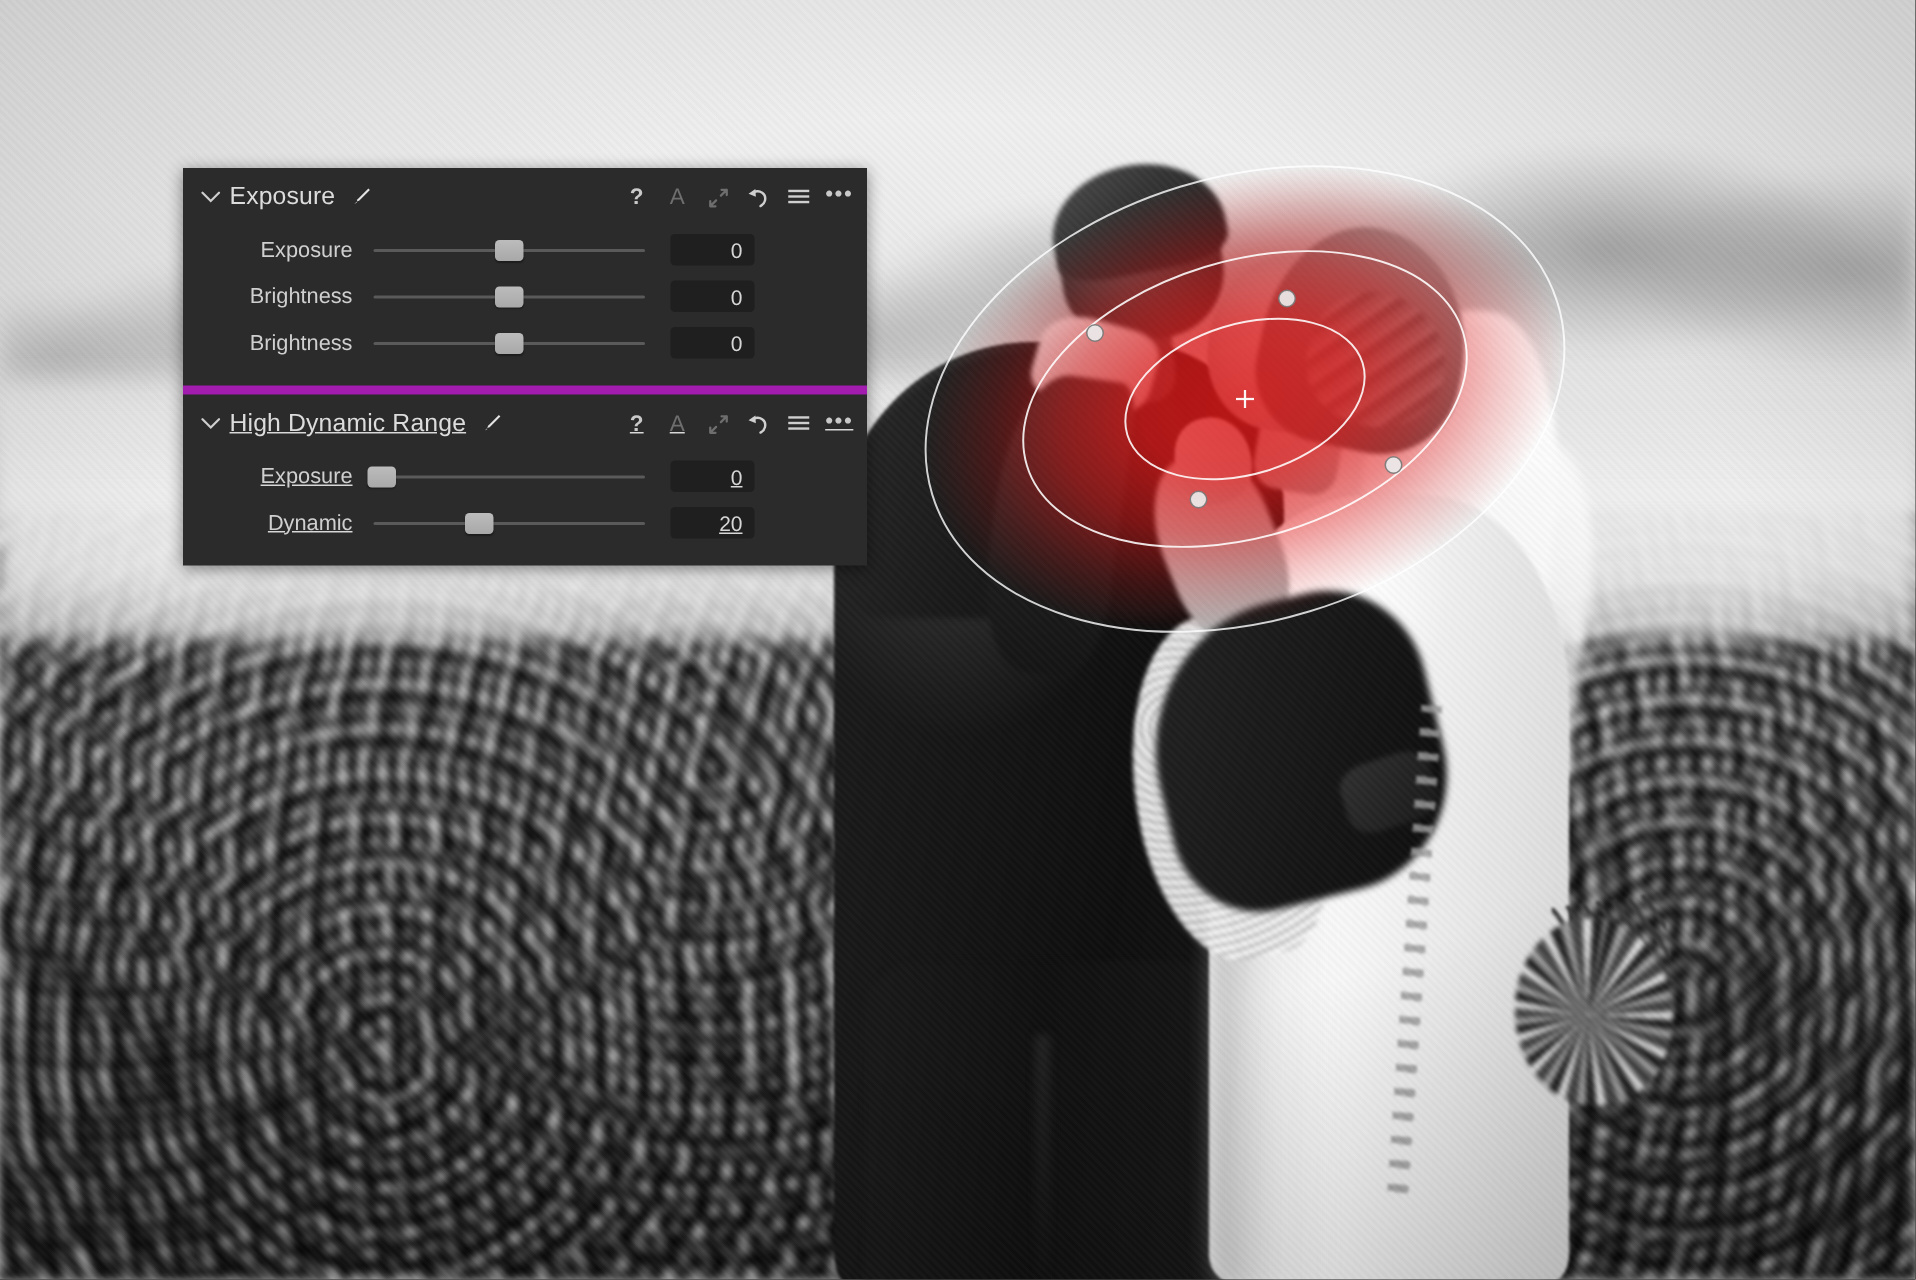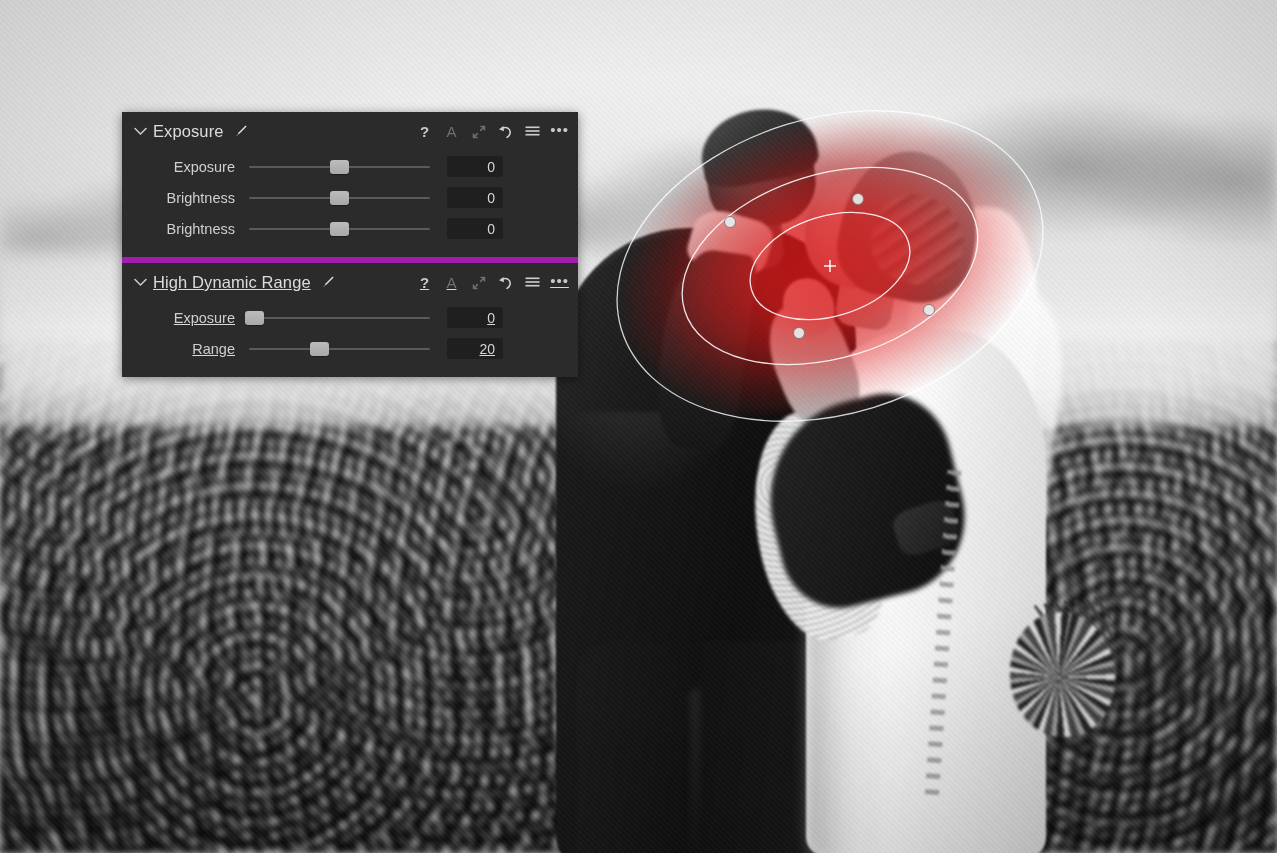--- a/index.html
+++ b/index.html
@@ -558,21 +558,21 @@
       <div class="rows">
         <div class="row">
           <span class="row-label">Exposure</span>
           <span class="slider">
             <span class="slider-track"></span>
             <span class="slider-thumb" style="left: 3%;"></span>
           </span>
           <span class="value-box">0</span>
         </div>
         <div class="row">
-          <span class="row-label">Range</span>
+          <span class="row-label">Dynamic</span>
           <span class="slider">
             <span class="slider-track"></span>
             <span class="slider-thumb" style="left:39%"></span>
           </span>
           <span class="value-box">20</span>
         </div>
       </div>
     </div>
 
   </div>

